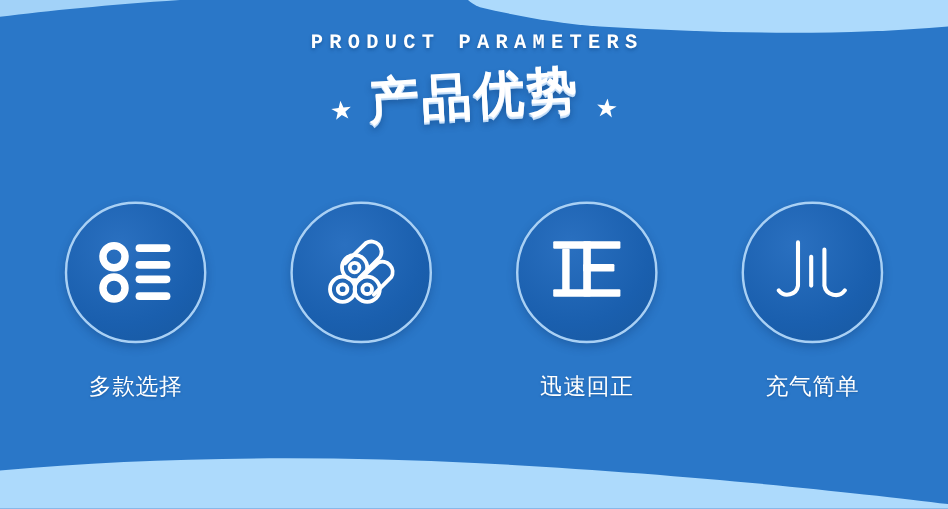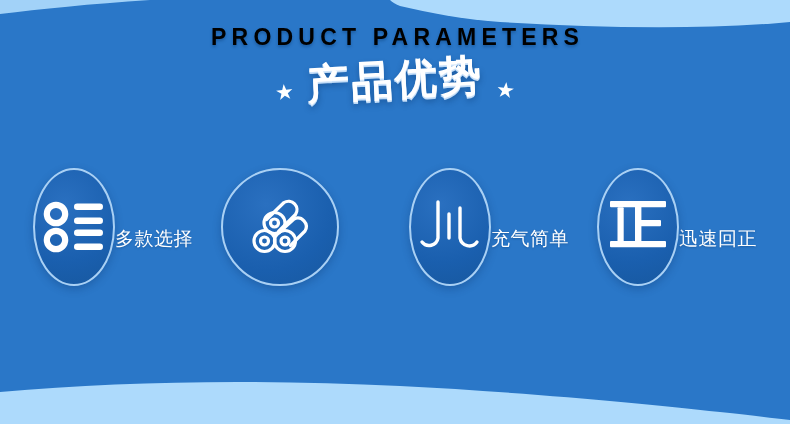--- a/index.html
+++ b/index.html
@@ -35,28 +35,29 @@
   
   #header {
     position: absolute;
     left: 0;
     top: 26px;
     width: 790px;
     text-align: center;
   }
 
   #eyebrow {
-    font-size: 23px;
+    font-size: 17px;
     font-weight: bold;
-    color: #000000;
+    color: #ffffff;
     letter-spacing: 5.2px;
     text-indent: 5.2px;
     line-height: 22px;
     text-shadow: 0 2px 3px rgba(8, 52, 104, 0.40);
     white-space: nowrap;
+    font-family: Liberation Mono, monospace;
   }
 
   #title-row {
     margin-top: 7px;
     display: flex;
     align-items: center;
     justify-content: center;
     gap: 14px;
   }
 
@@ -93,20 +94,21 @@
     left: 33px;
     top: 168px;
     width: 724px;
     display: flex;
     justify-content: space-between;
   }
 
   .feature {
     width: 160px;
     display: flex;
+    flex-direction: column;
     align-items: center;
   }
 
   .feature-circle {
     position: relative;
     width: 118px;
     height: 118px;
     border-radius: 50%;
     background: radial-gradient(circle at 38% 30%, #2a70c0 0%, #1a5fae 62%, #17589f 100%);
     border: 2px solid #a9d0f4;
@@ -184,48 +186,48 @@
 
             <circle cx="26.5" cy="26" r="10.5"></circle>
             <circle cx="26.5" cy="26" r="4"></circle>
           </g>
         </svg>
       </div>
     </div>
 
     <div class="feature">
       <div class="feature-circle">
+        <svg width="62" height="58" viewBox="0 0 62 58" xmlns="http://www.w3.org/2000/svg">
+          <g fill="#ffffff">
+
+            <rect x="3" y="3" width="56" height="6.2" rx="1"></rect>
+
+            <rect x="10.5" y="9.2" width="6.2" height="38" rx="1"></rect>
+
+            <rect x="28" y="3" width="6.4" height="46" rx="1"></rect>
+
+            <rect x="28" y="22" width="26" height="6.2" rx="1"></rect>
+
+            <rect x="3" y="43" width="56" height="6.2" rx="1"></rect>
+          </g>
+        </svg>
+      </div>
+      <div class="feature-label">迅速回正</div>
+    </div>
+
+    <div class="feature">
+      <div class="feature-circle">
         <svg width="64" height="58" viewBox="0 0 64 58" xmlns="http://www.w3.org/2000/svg">
           <g fill="none" stroke="#ffffff" stroke-width="3.4" stroke-linecap="round">
 
             <path d="M20,4 L20,40 A9,9 0 0 1 4,44"></path>
 
             <path d="M31,16 L31,40"></path>
 
             <path d="M42,10 L42,40 A9.5,9.5 0 0 0 59,44"></path>
           </g>
         </svg>
       </div>
       <div class="feature-label">充气简单</div>
     </div>
 
-    <div class="feature">
-      <div class="feature-circle">
-        <svg width="62" height="58" viewBox="0 0 62 58" xmlns="http://www.w3.org/2000/svg">
-          <g fill="#ffffff">
-
-            <rect x="3" y="3" width="56" height="6.2" rx="1"></rect>
-
-            <rect x="10.5" y="9.2" width="6.2" height="38" rx="1"></rect>
-
-            <rect x="28" y="3" width="6.4" height="46" rx="1"></rect>
-
-            <rect x="28" y="22" width="26" height="6.2" rx="1"></rect>
-
-            <rect x="3" y="43" width="56" height="6.2" rx="1"></rect>
-          </g>
-        </svg>
-      </div>
-      <div class="feature-label">迅速回正</div>
-    </div>
-
   </div>
 </div>
 
 </body></html>

